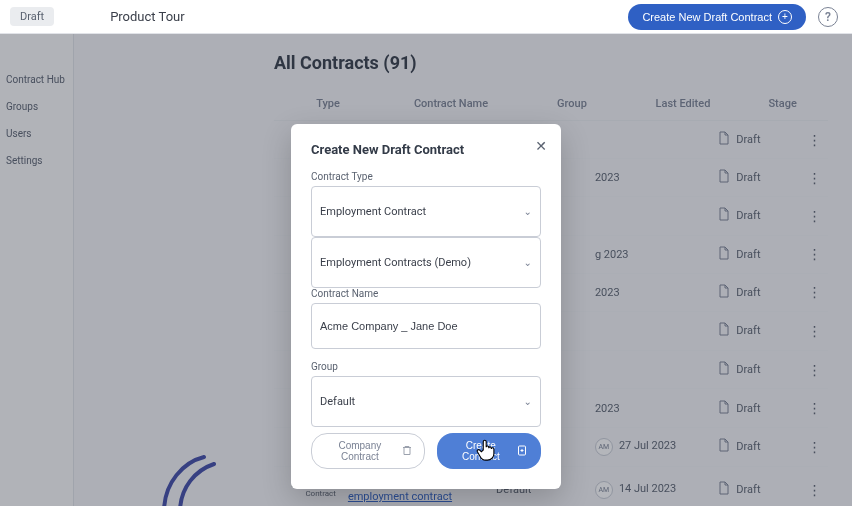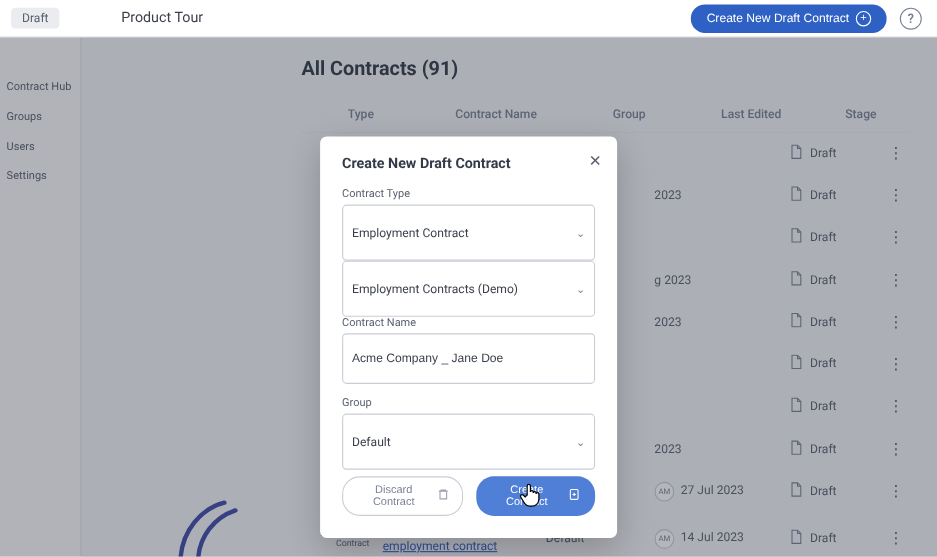--- a/index.html
+++ b/index.html
@@ -466,21 +466,21 @@
     <input class="form-input" value="Acme Company _ Jane Doe" style="">
 
     <label class="form-label">Group</label>
     <div class="form-select">
       <span>Default</span>
       <span class="chev">⌄</span>
     </div>
 
     <div class="modal-actions">
       <button class="btn-ghost">
-        <span>Discard Contract</span>
+        <span>Company Contract</span>
         <span>
           <svg width="10" height="11" viewBox="0 0 10 11" fill="none" stroke="#9ba1ad" stroke-width="1">
             <path d="M1 2.5 h8 M3 2.5 v-1 h4 v1 M2 2.5 v7 h6 v-7"></path>
           </svg>
         </span>
       </button>
       <button class="btn-submit">
         <span>Create Contract</span>
         <span>
           <svg width="10" height="11" viewBox="0 0 10 11" fill="none" stroke="#fff" stroke-width="1">

